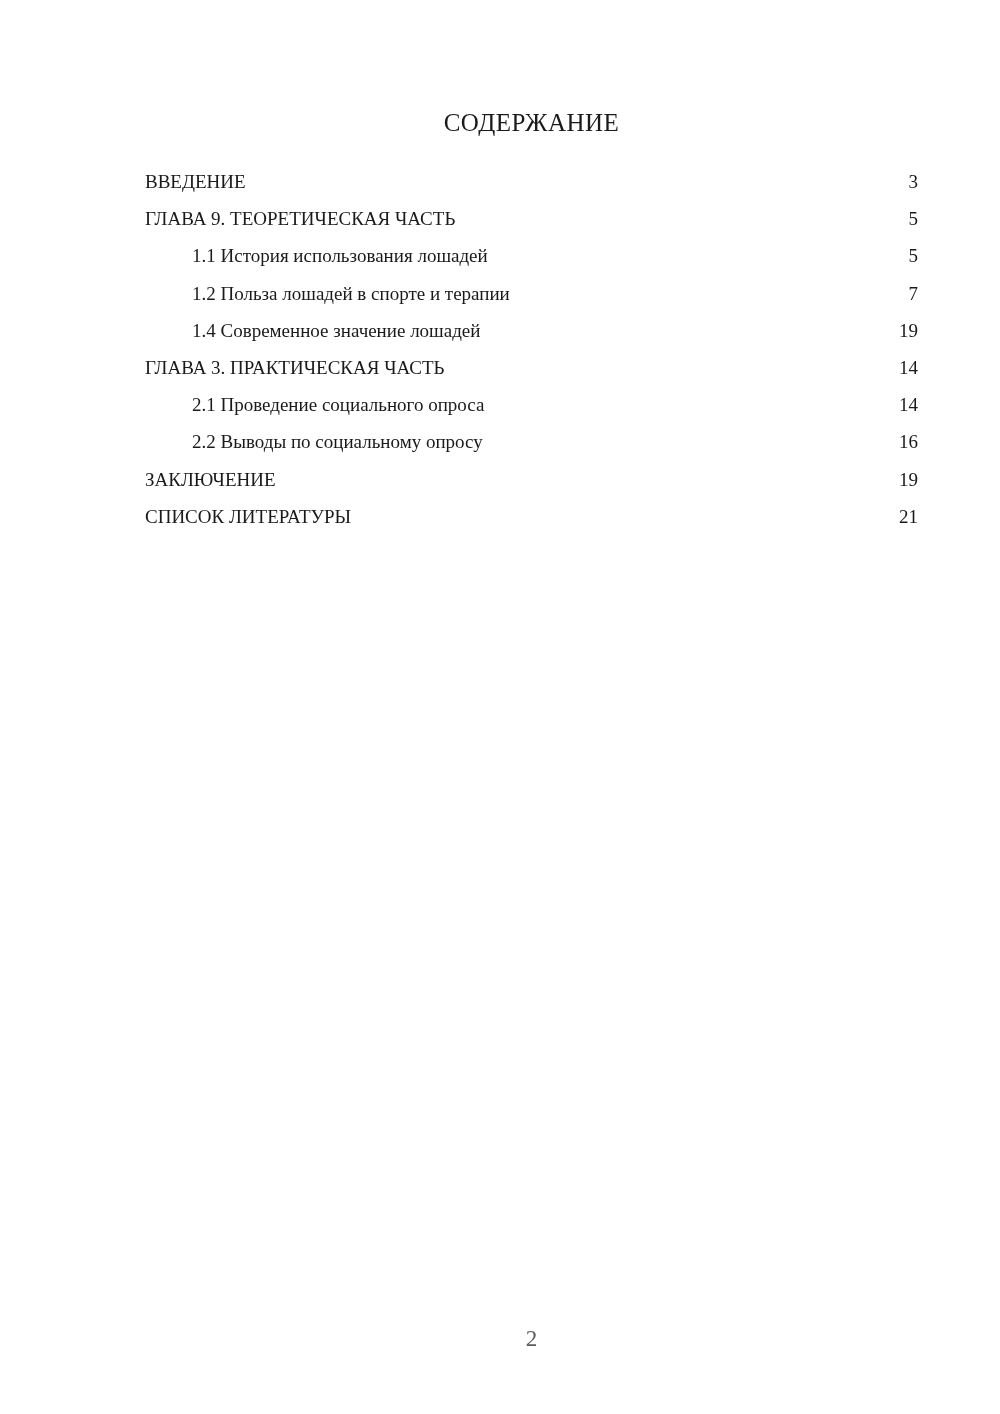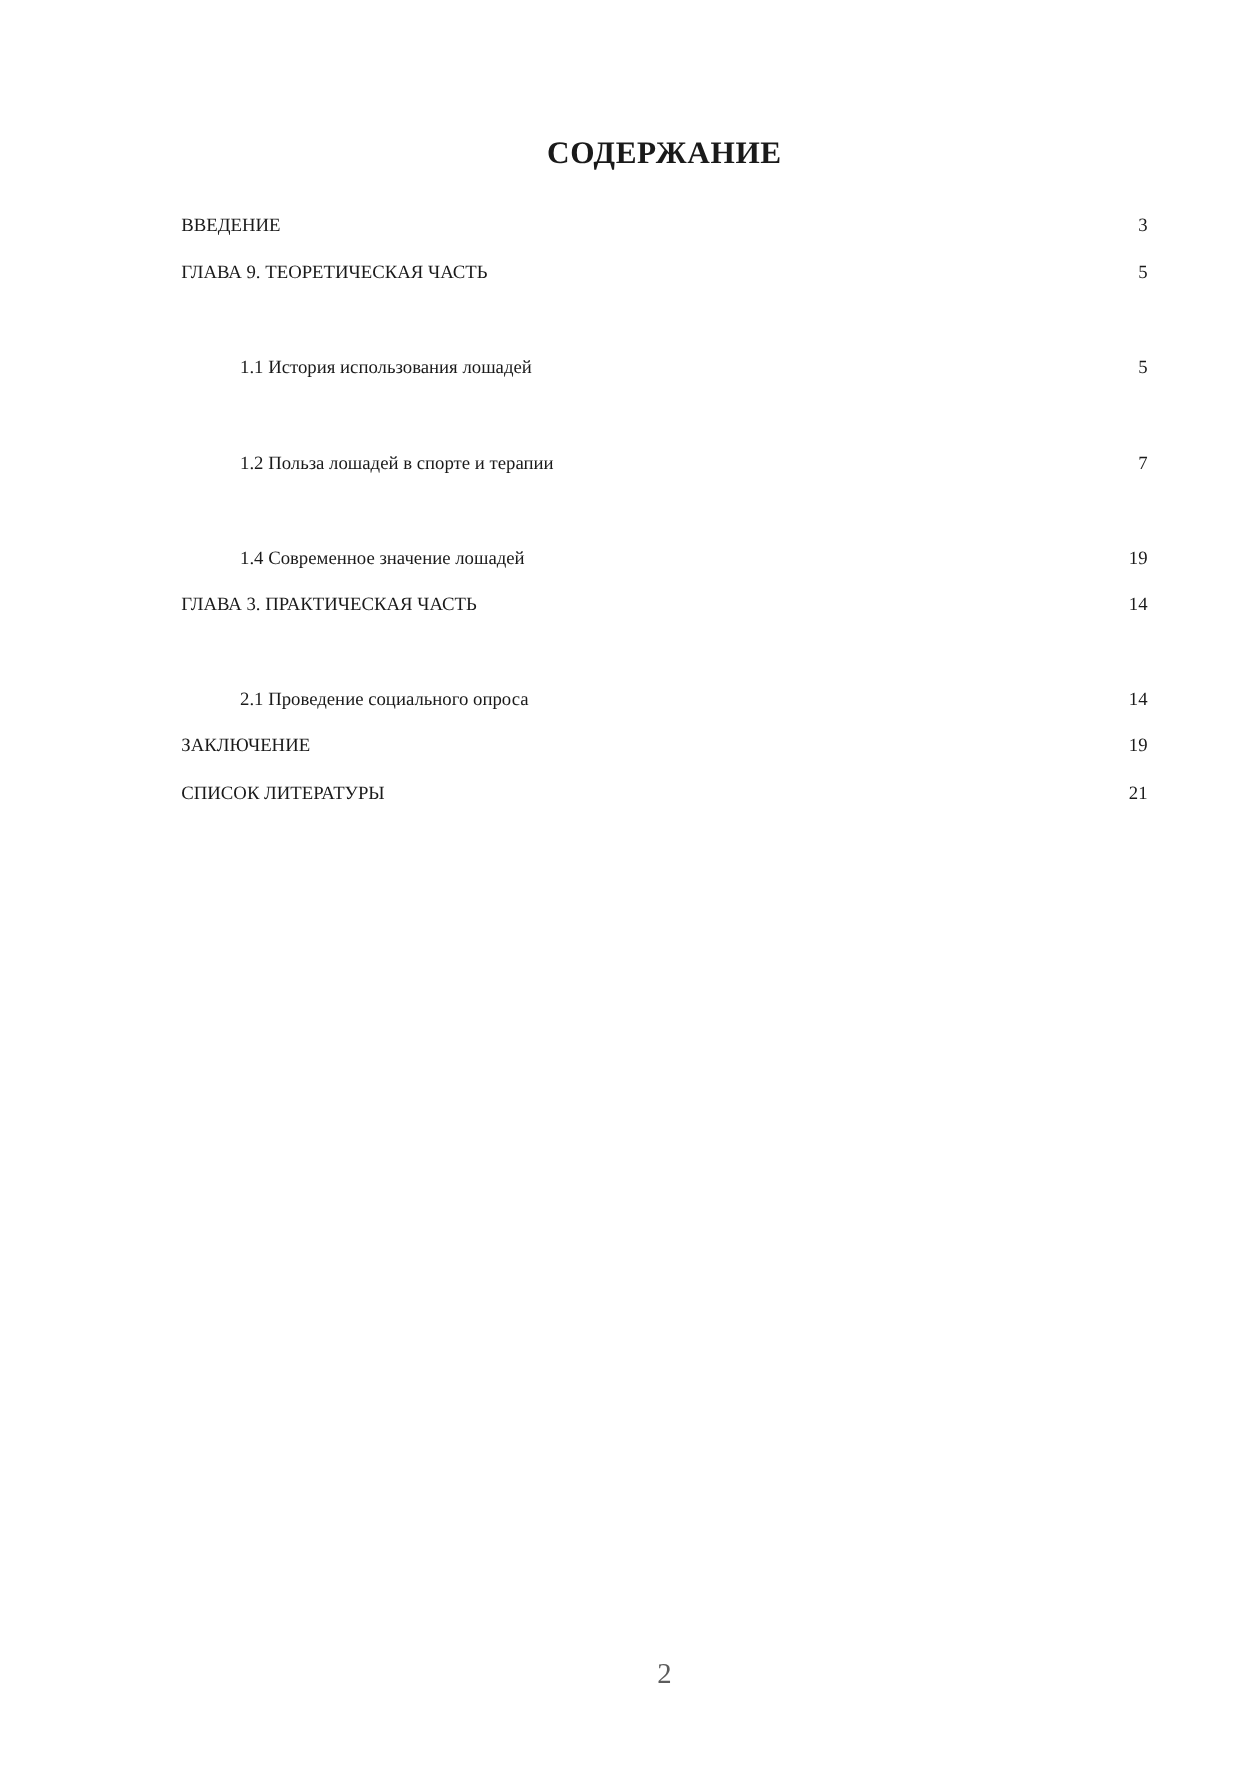--- a/index.html
+++ b/index.html
@@ -15,40 +15,39 @@
     color: #1a1a1a;
     overflow: hidden;
   }
   .doc-title {
     position: absolute;
     top: 92px;
     left: 145px;
     right: 82px;
     text-align: center;
     font-size: 25px;
-    font-weight: bold;
+    font-weight: normal;
     letter-spacing: 0.5px;
   }
   .toc {
     position: absolute;
     top: 163px;
     left: 145px;
     right: 82px;
   }
   .toc-row {
     display: flex;
     justify-content: space-between;
-    align-items: flex-end;
+    align-items: center;
     line-height: 37.2px;
-    font-size: 15px;
+    font-size: 19px;
     white-space: nowrap;
   }
   .toc-row.indent .toc-label {
     padding-left: 47px;
-    margin-top: 39px;
   }
   .toc-label {
     flex: 1 1 auto;
     overflow: hidden;
   }
   .toc-page {
     flex: 0 0 auto;
     text-align: right;
     padding-left: 12px;
   }
@@ -97,20 +96,24 @@
   <div class="toc-row">
     <span class="toc-label">ГЛАВА 3. ПРАКТИЧЕСКАЯ ЧАСТЬ</span>
     <span class="toc-page">14</span>
   </div>
 
   <div class="toc-row indent">
     <span class="toc-label">2.1 Проведение социального опроса</span>
     <span class="toc-page">14</span>
   </div>
 
+  <div class="toc-row indent">
+    <span class="toc-label">2.2 Выводы по социальному опросу</span>
+    <span class="toc-page">16</span>
+  </div>
 
   <div class="toc-row">
     <span class="toc-label">ЗАКЛЮЧЕНИЕ</span>
     <span class="toc-page">19</span>
   </div>
 
   <div class="toc-row">
     <span class="toc-label">СПИСОК ЛИТЕРАТУРЫ</span>
     <span class="toc-page">21</span>
   </div>

